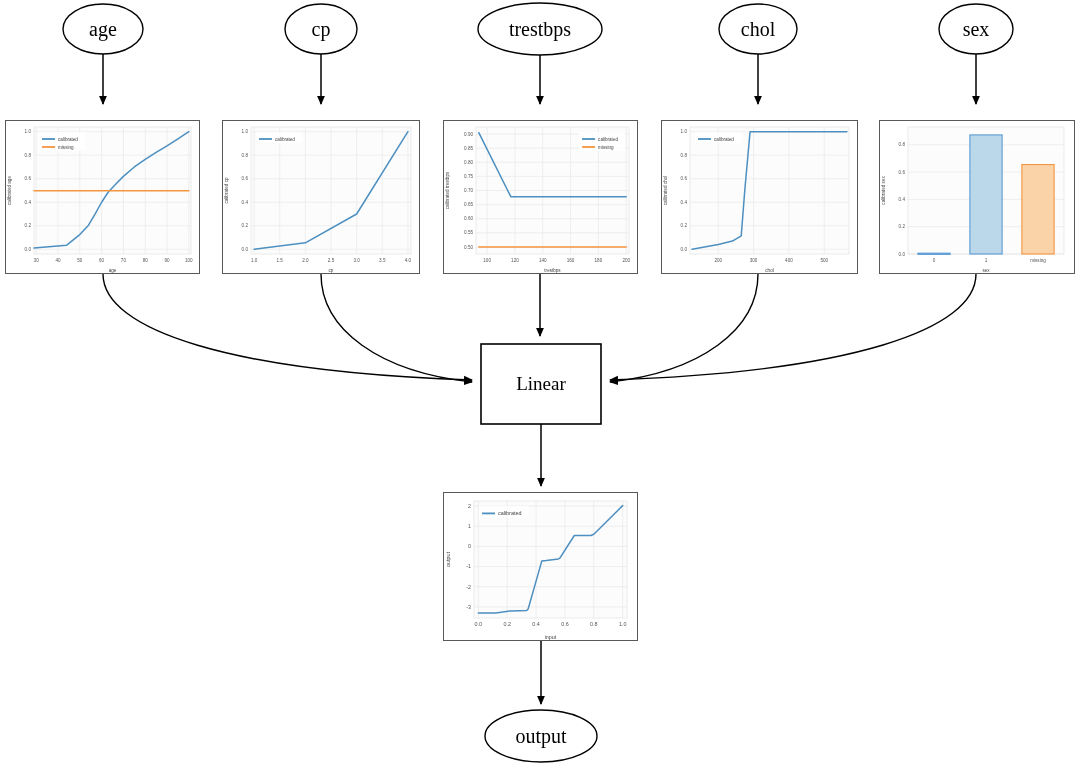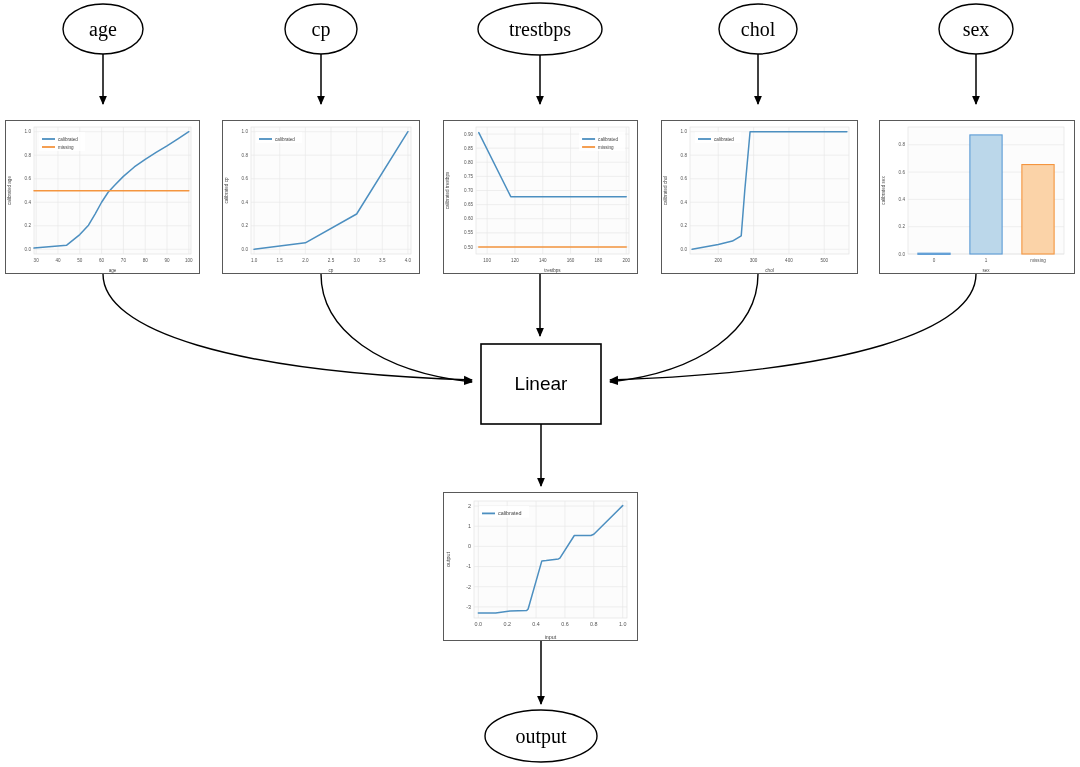--- a/index.html
+++ b/index.html
@@ -4,21 +4,21 @@
 <style>
   html,body{margin:0;padding:0;background:#ffffff;}
   body{width:1080px;height:767px;font-family:"Liberation Serif",serif;position:relative;overflow:hidden;}
   #canvas{position:absolute;left:0;top:0;width:1080px;height:767px;}
   .node-label{
     position:absolute;font-family:"Liberation Serif",serif;font-size:20px;color:#000;
     text-align:center;white-space:nowrap;transform:translate(-50%,-50%);
     pointer-events:none;
   }
   .box-label{
-    position:absolute;font-family:Liberation Sans, sans-serif;font-size:19px;color:#000;
+    position:absolute;font-family:Liberation Serif, serif;font-size:19px;color:#000;
     text-align:left;white-space:nowrap;transform:translate(-50%,-50%);
   }
   .panel{
     position:absolute;background:#ffffff;border:1.4px solid #595959;
     box-sizing:border-box;
   }
   .plot-svg{display:block;width:100%;height:100%;}
   .tick-lbl{font-family:"Liberation Sans",sans-serif;fill:#555555;}
   .axis-ttl{font-family:"Liberation Sans",sans-serif;fill:#444444;}
   .leg-lbl{font-family:"Liberation Sans",sans-serif;fill:#444444;}

